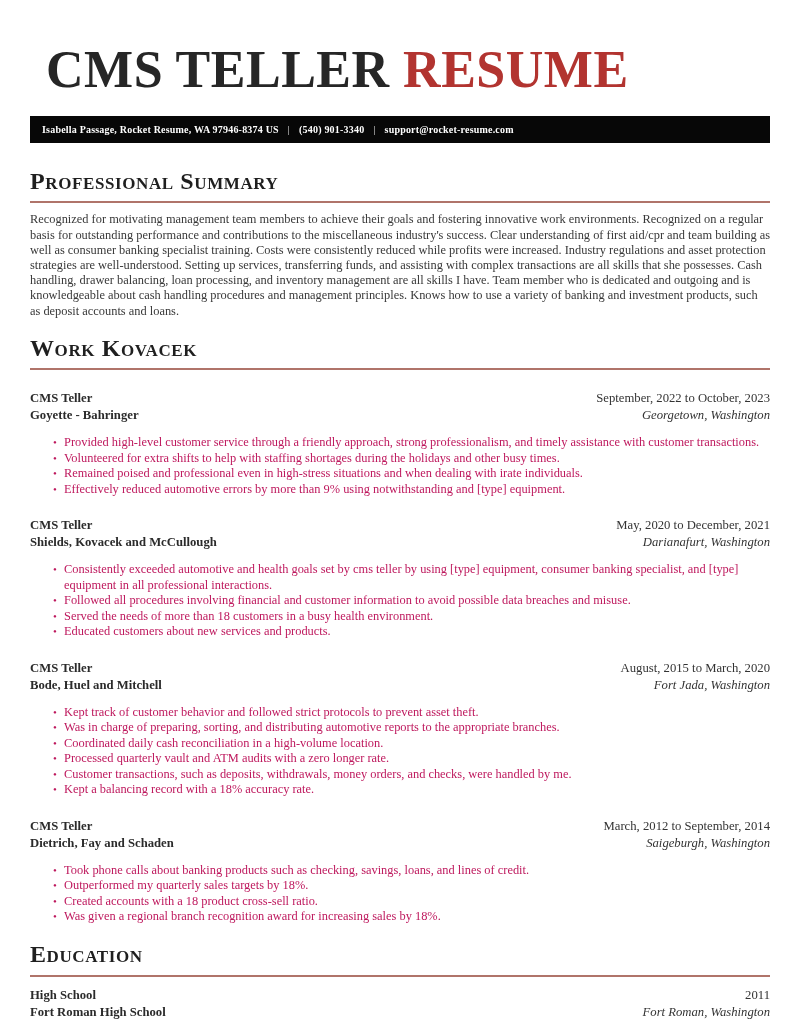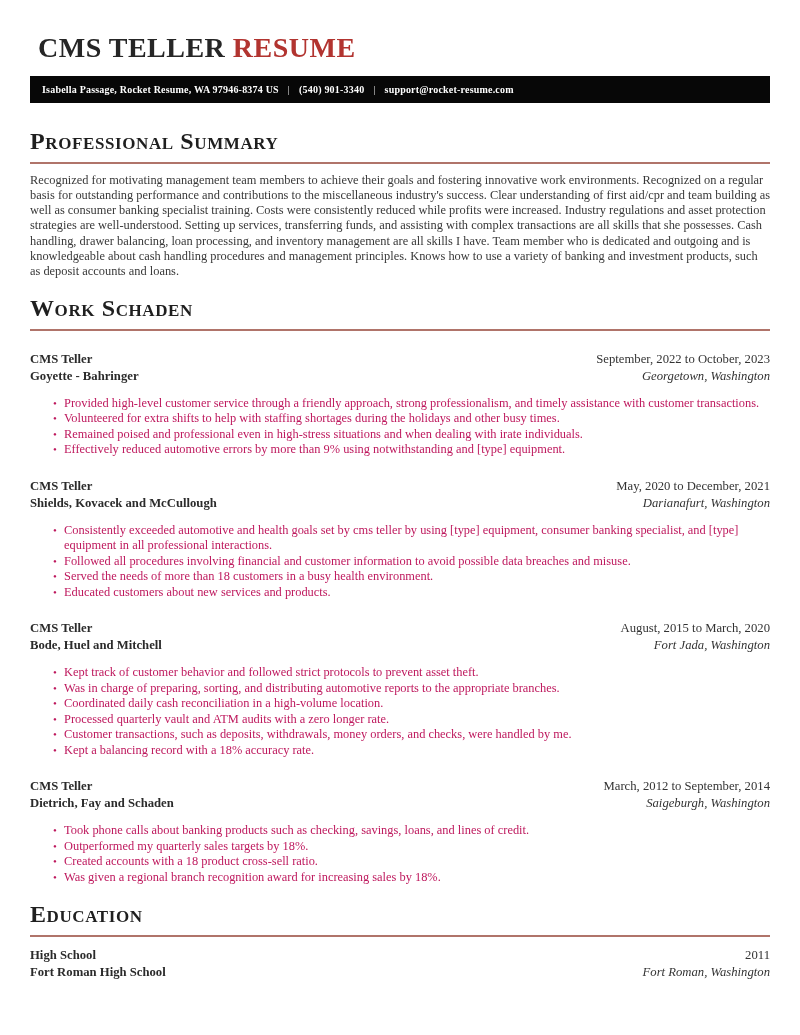--- a/index.html
+++ b/index.html
@@ -11,22 +11,22 @@
     overflow: hidden;
     font-family: "Liberation Serif", serif;
     color: #333333;
   }
   .page {
     box-sizing: border-box;
     width: 800px;
     padding: 24px 30px 0 30px;
   }
   h1.title {
-    margin: 8px;
-    font-size: 28px;
+    margin: 16px;
+    font-size: 52px;
     line-height: 1.15;
     font-weight: bold;
     color: #262626;
     letter-spacing: 0.5px;
     white-space: nowrap;
   }
   h1.title .accent { color: #b23430; }
   .contact-bar {
     margin-top: 12px;
     background: #070707;
@@ -101,21 +101,21 @@
 
   <div class="contact-bar"><span>Isabella Passage, Rocket Resume, WA 97946-8374 US</span><span class="sep">|</span><span>(540) 901-3340</span><span class="sep">|</span><span>support@rocket-resume.com</span></div>
 
   <section>
     <h2 class="section-heading">Professional Summary</h2>
     <hr class="rule">
     <p class="summary-text">Recognized for motivating management team members to achieve their goals and fostering innovative work environments. Recognized on a regular basis for outstanding performance and contributions to the miscellaneous industry's success. Clear understanding of first aid/cpr and team building as well as consumer banking specialist training. Costs were consistently reduced while profits were increased. Industry regulations and asset protection strategies are well-understood. Setting up services, transferring funds, and assisting with complex transactions are all skills that she possesses. Cash handling, drawer balancing, loan processing, and inventory management are all skills I have. Team member who is dedicated and outgoing and is knowledgeable about cash handling procedures and management principles. Knows how to use a variety of banking and investment products, such as deposit accounts and loans.</p>
   </section>
 
   <section>
-    <h2 class="section-heading">Work Schaden</h2>
+    <h2 class="section-heading">Work Kovacek</h2>
     <hr class="rule">
 
     <article class="job">
       <div class="entry-row">
         <span class="entry-title">CMS Teller</span>
         <span class="entry-dates">September, 2022 to October, 2023</span>
       </div>
       <div class="entry-row">
         <span class="entry-sub">Goyette - Bahringer</span>
         <span class="entry-location">Georgetown, Washington</span>

